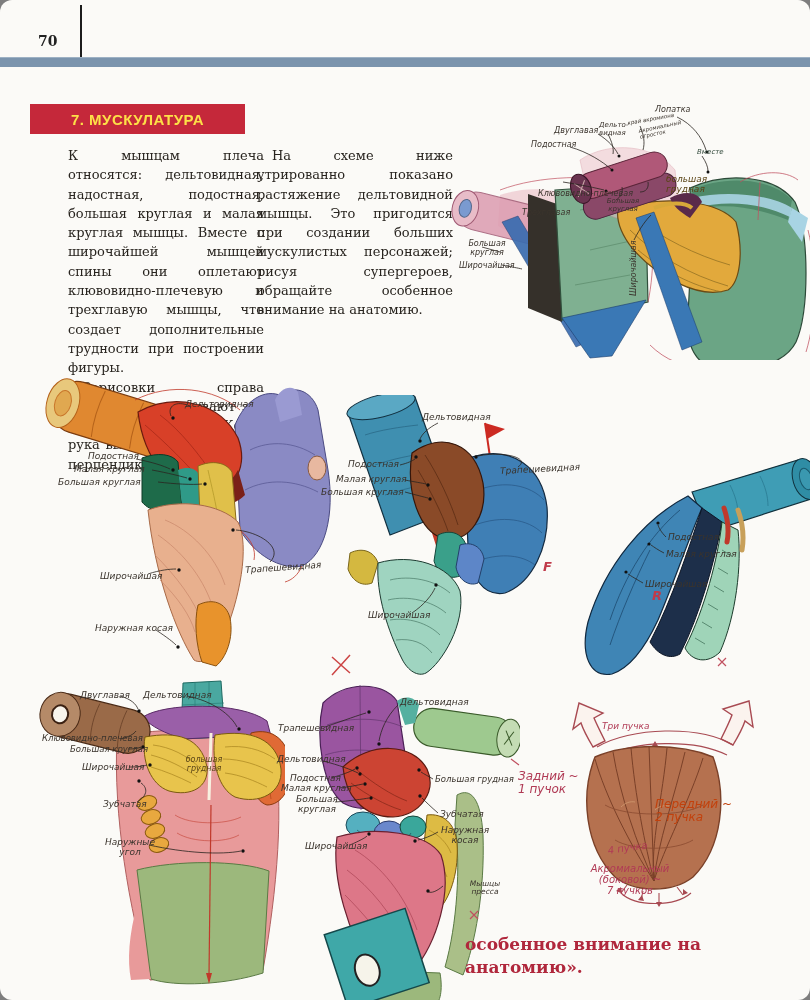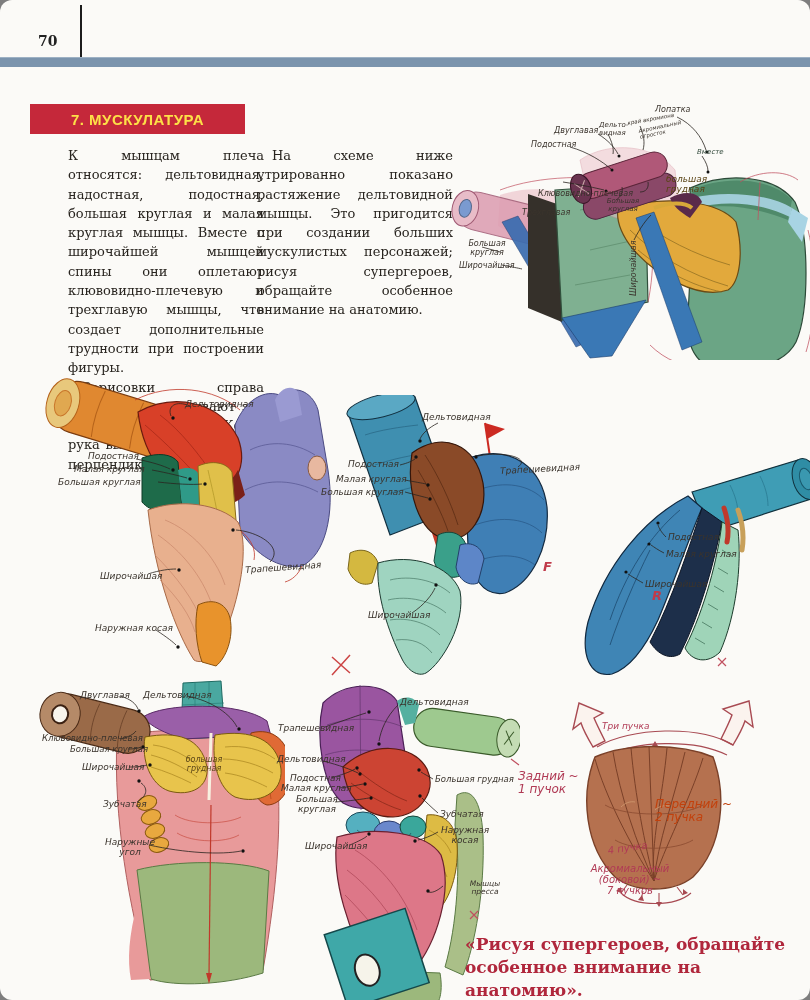--- a/index.html
+++ b/index.html
@@ -420,17 +420,16 @@
 1 пучок</span>
       <span class="hand-label" style="left: 655px; top: 798px; font-size: 12px; color: #c2410c;">Передний ~
 2 пучка</span>
       <span class="hand-label" style="left: 607px; top: 845px; font-size: 10px; transform: rotate(-8deg); color: rgb(176, 58, 85);">4 пучка</span>
       <span class="hand-label" style="left: 582px; top: 863px; font-size: 10px; width: 96px; text-align: center; color: rgb(176, 58, 85);">Акромиальный
 (боковой) ~
 7 пучков</span>
     </div>
 
   <div class="quote">
-    <div>«Рисуя супергероев, обращайте</div>
     <div>особенное внимание на анатомию».</div>
   </div>
 
 </div>
 
 </body></html>

